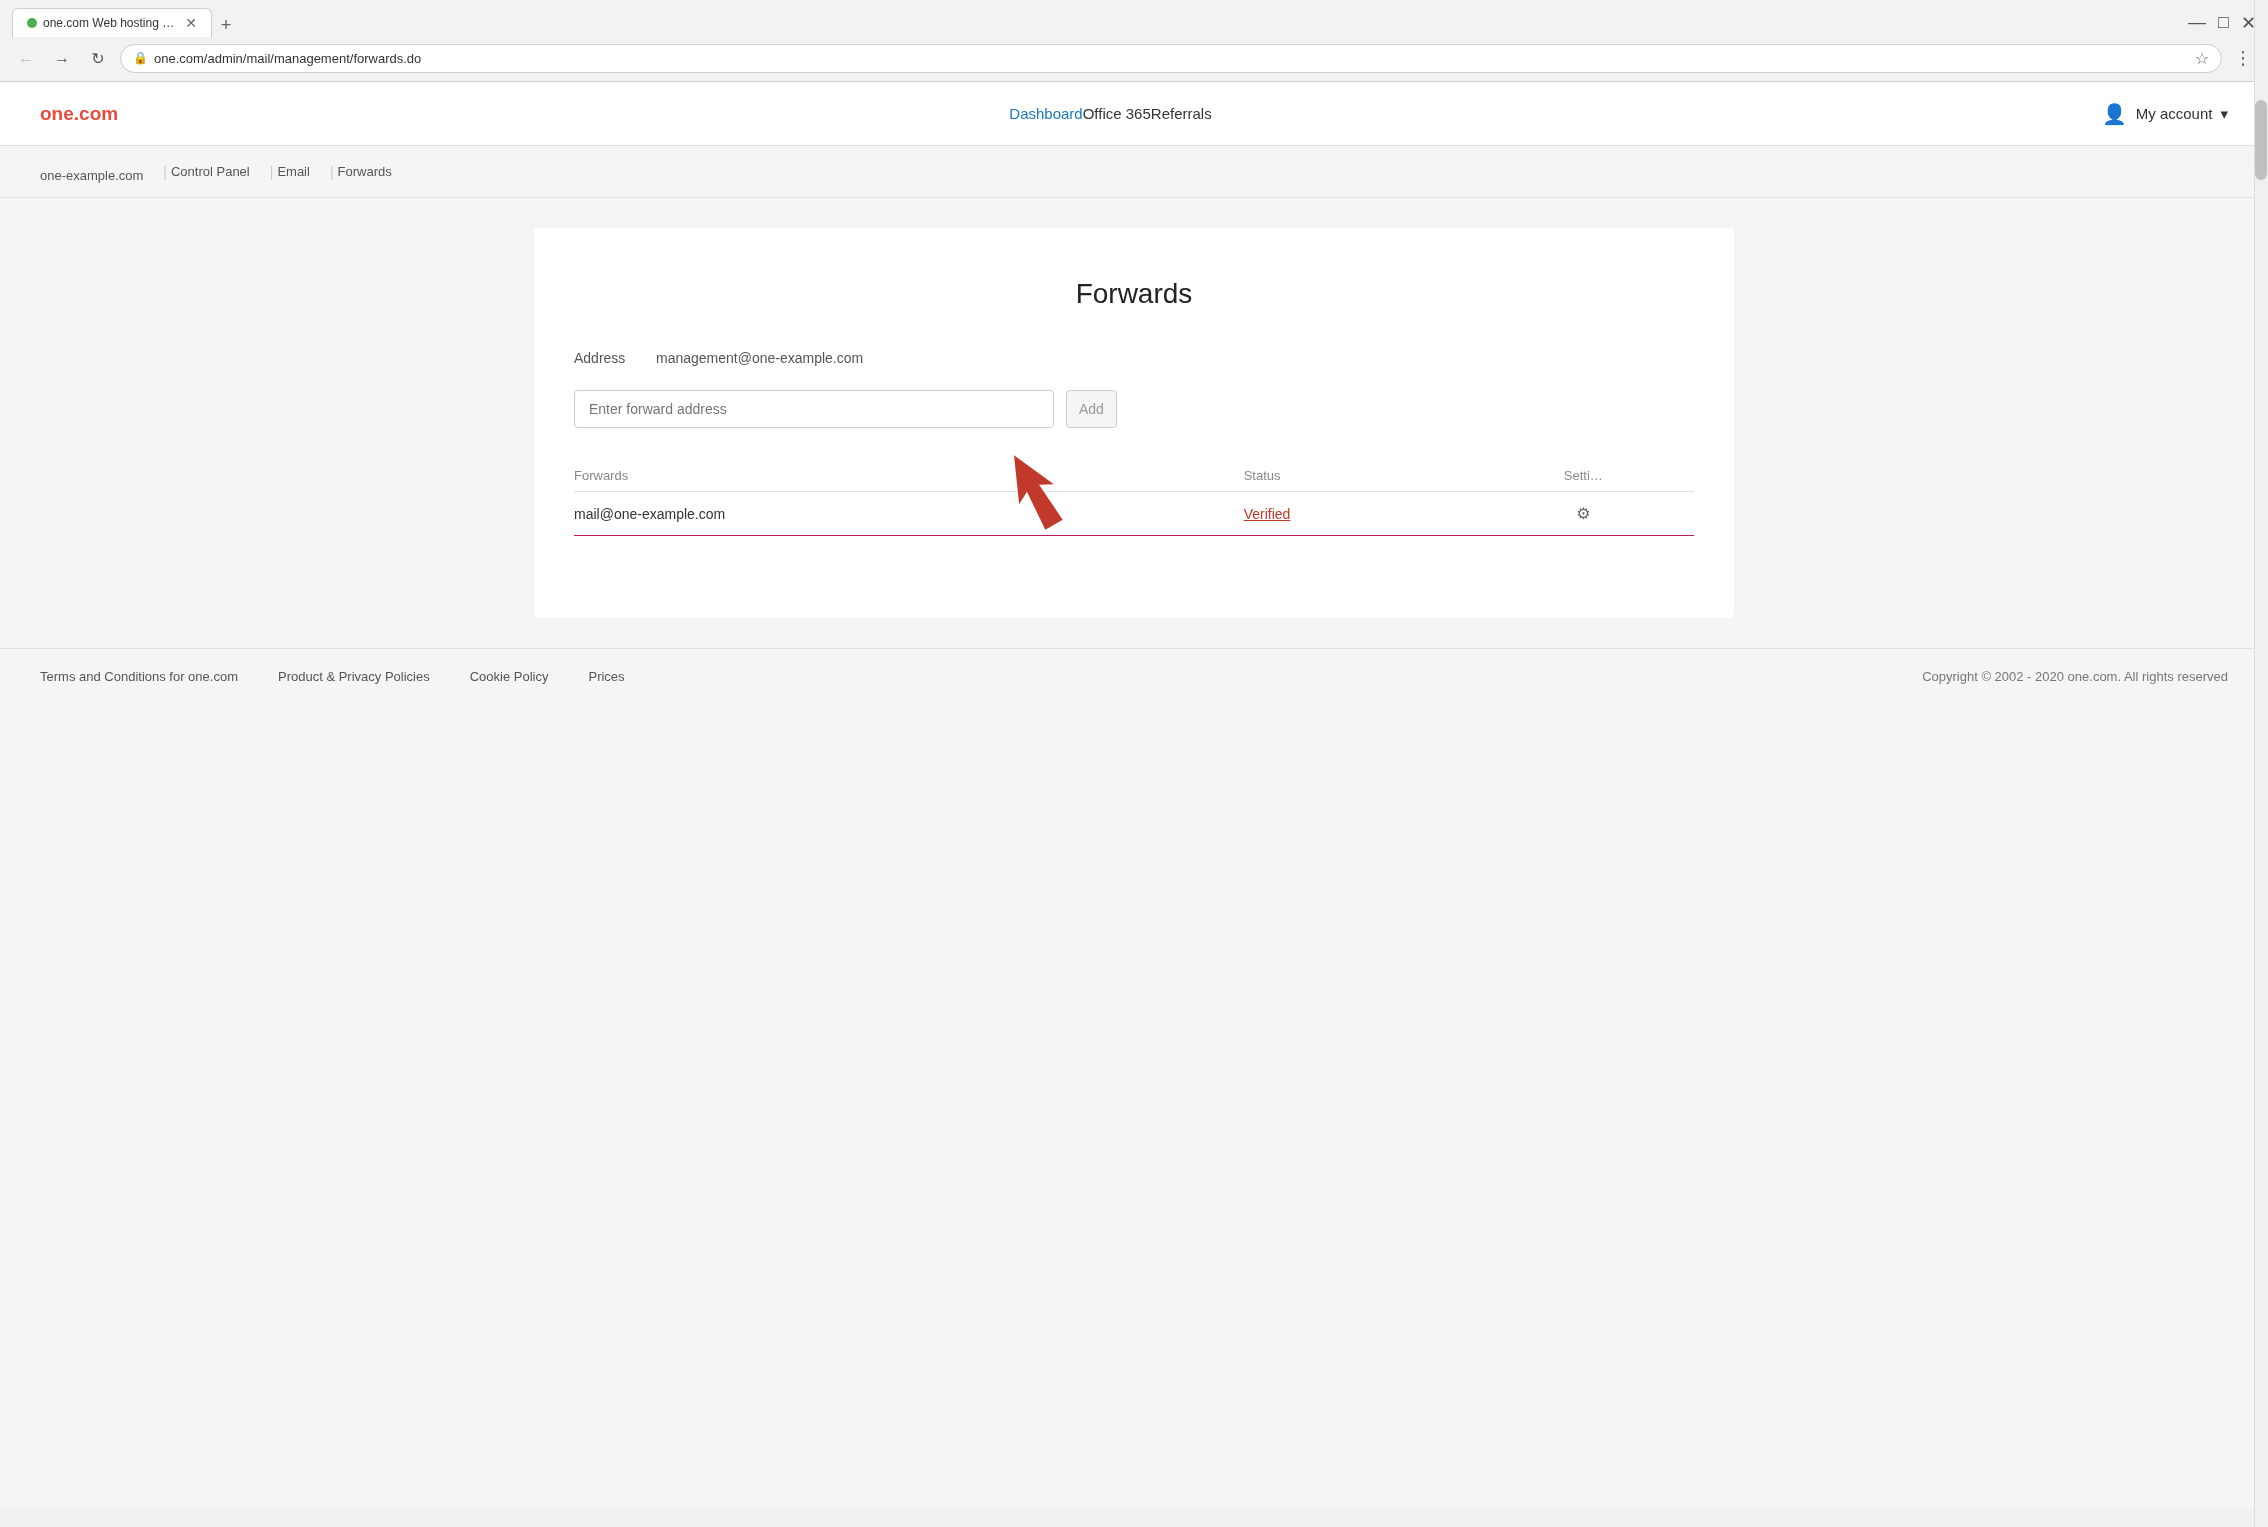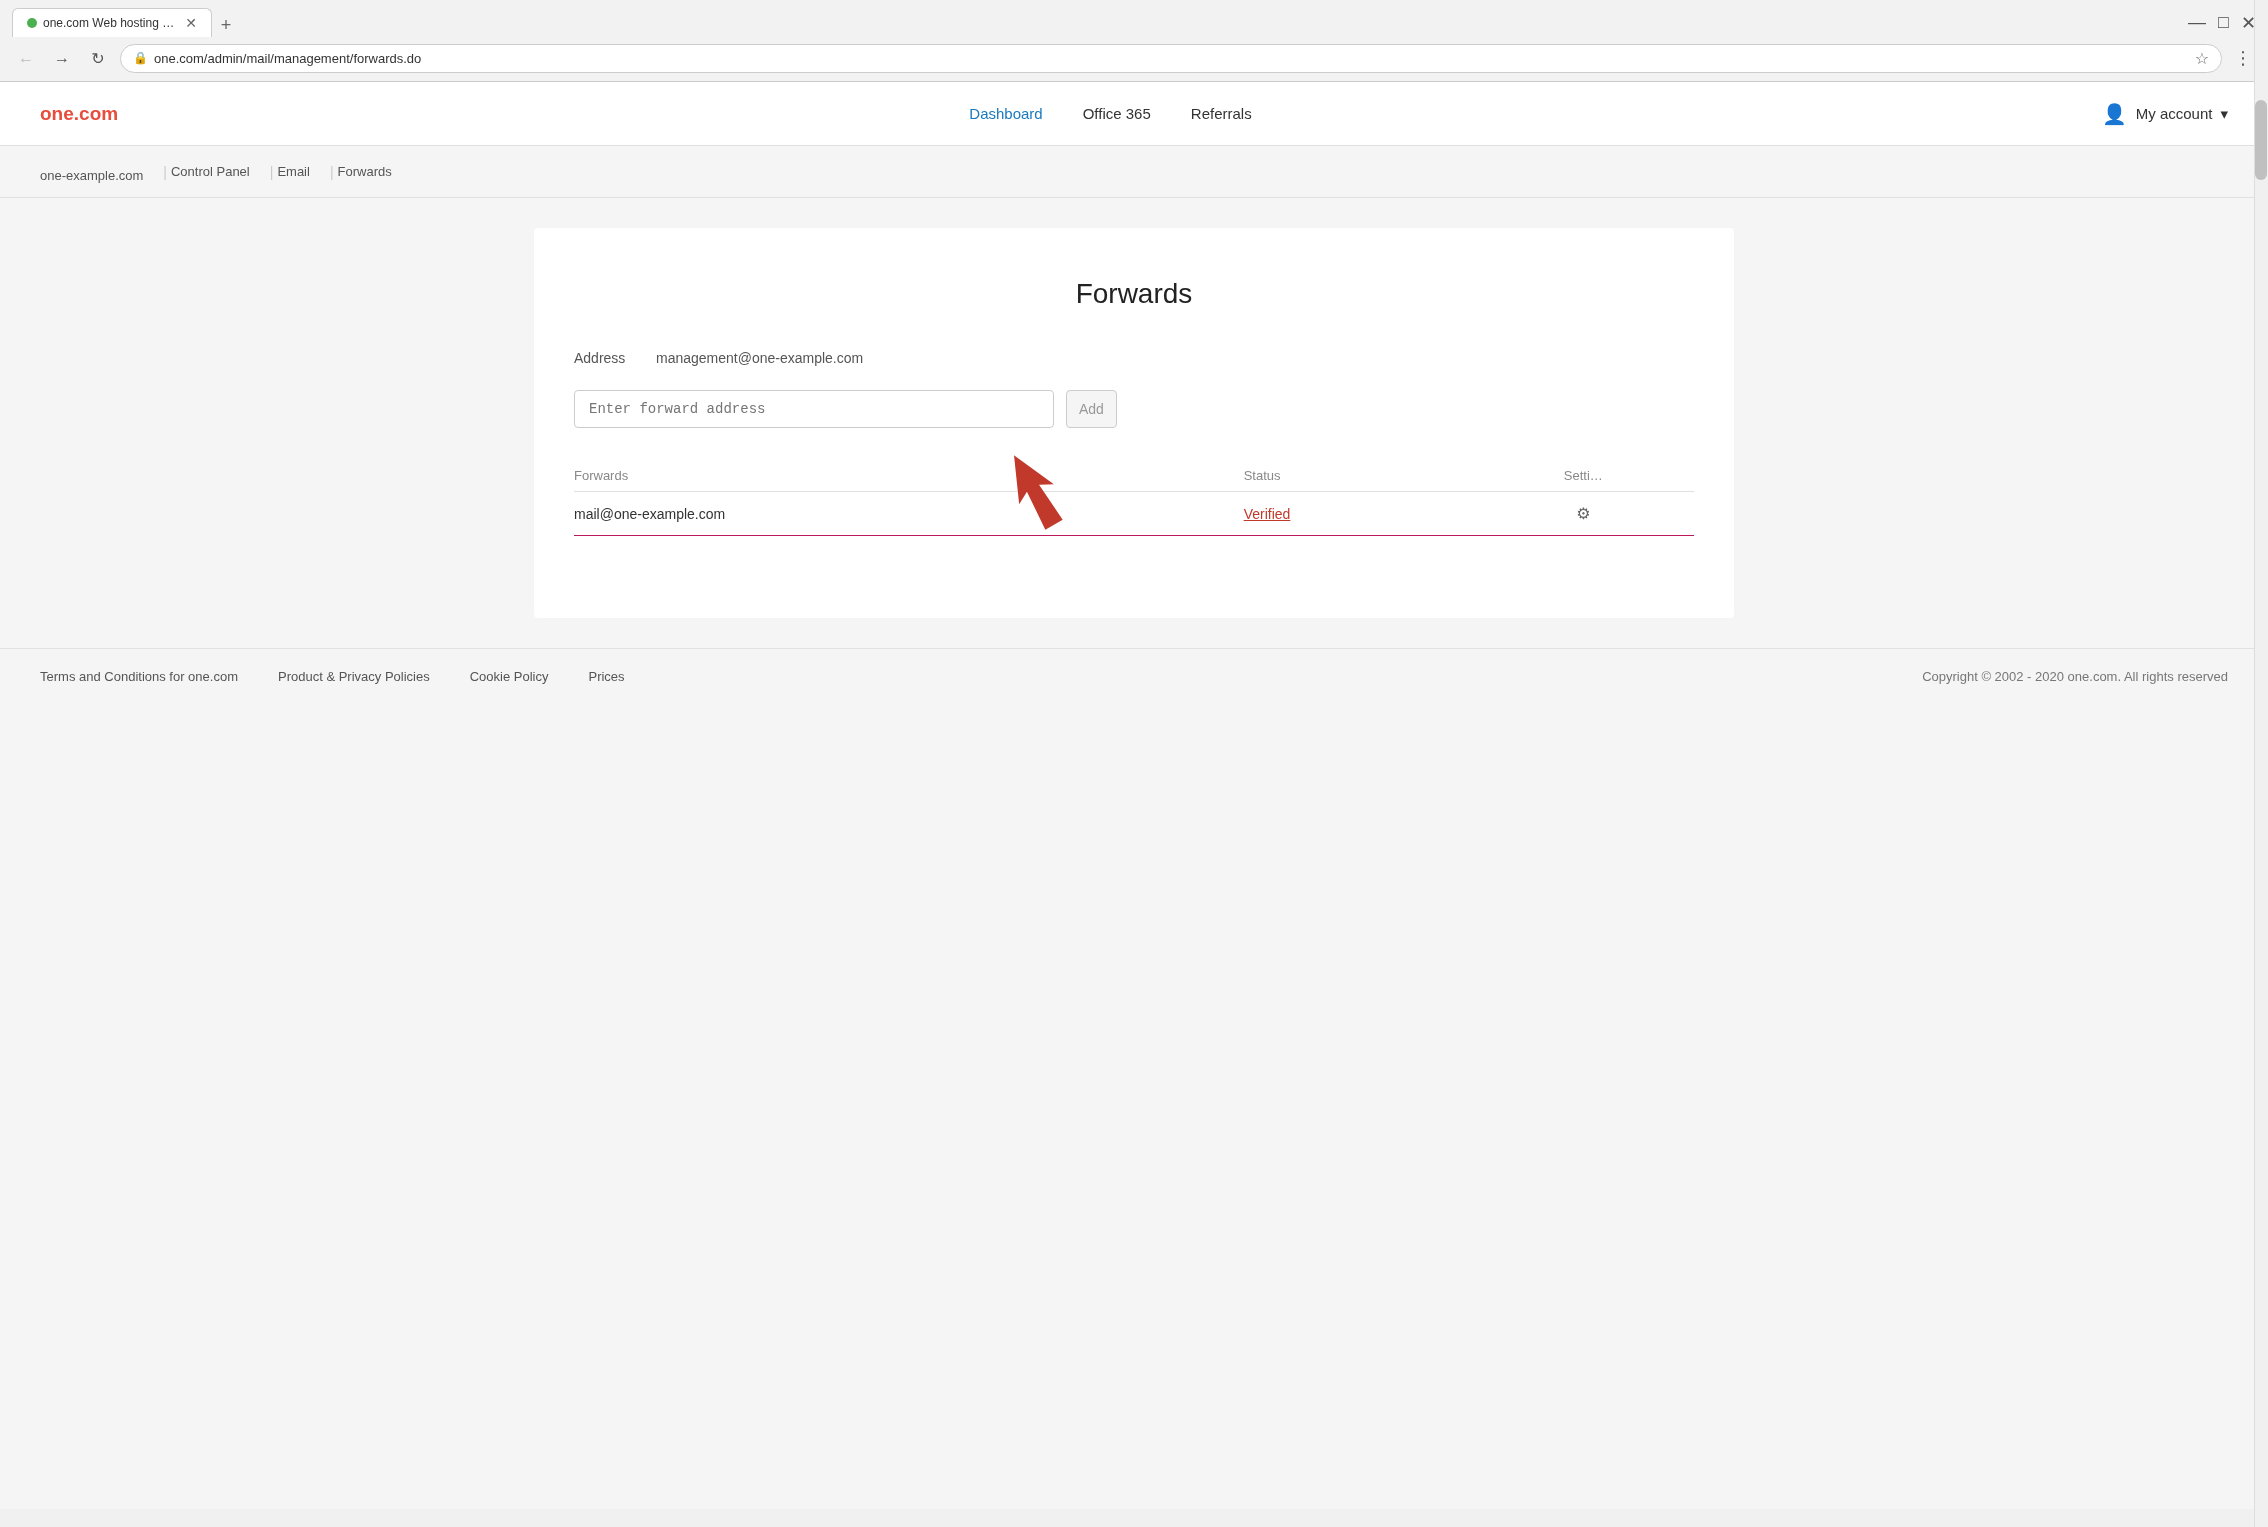--- a/index.html
+++ b/index.html
@@ -24,21 +24,21 @@
     .browser-star { color: #666; font-size: 16px; cursor: pointer; }
     .browser-menu { color: #555; font-size: 18px; cursor: pointer; padding: 4px; }
 
     
     .page { background: #f5f5f5; min-height: calc(100vh - 100px); }
 
     
     .site-header { background: #fff; border-bottom: 1px solid #e0e0e0; padding: 0 40px; display: flex; align-items: center; justify-content: space-between; height: 64px; }
     .site-logo { font-size: 19px; font-weight: bold; color: #111; }
     .site-logo span { color: #e74c3c; }
-    .site-nav { display: flex; align-items: center; gap: 40px; }
+    .site-nav { display: flex; align-items: center; }
     .nav-link { font-size: 15px; color: #333; text-decoration: none; cursor: pointer; }
     .nav-link.active { color: #1a7abf; }
     .site-account { display: flex; align-items: center; gap: 8px; cursor: pointer; font-size: 15px; color: #333; }
     .site-account .account-icon { font-size: 20px; color: #666; }
 
     
     .breadcrumb-bar { background: #f5f5f5; border-bottom: 1px solid #e0e0e0; padding: 10px 40px; display: flex; align-items: center; gap: 0; }
     .breadcrumb-item { font-size: 13px; color: #555; cursor: pointer; padding: 4px 16px 4px 0; }
     .breadcrumb-item:first-child { padding-left: 0; margin-top: 8px; }
     .breadcrumb-divider { color: #ccc; margin: 0 4px; }
@@ -47,21 +47,21 @@
     .main-content { padding: 30px 40px; }
     .content-card { background: #fff; border-radius: 4px; padding: 50px 40px 50px; max-width: 1200px; margin: 0 auto; }
 
     .page-title { text-align: center; font-size: 28px; font-weight: 400; color: #222; margin-bottom: 40px; }
 
     .address-row { display: flex; align-items: center; gap: 12px; margin-bottom: 24px; }
     .address-label { font-size: 14px; color: #555; font-weight: 500; min-width: 70px; }
     .address-value { font-size: 14px; color: #555; }
 
     .input-row { display: flex; align-items: center; gap: 12px; margin-bottom: 32px; }
-    .forward-input { flex: 1; max-width: 480px; padding: 10px 14px; border: 1px solid #ccc; border-radius: 4px; font-size: 14px; color: #999; outline: none; font-family: Liberation Mono, monospace; }
+    .forward-input { flex: 1; max-width: 480px; padding: 10px 14px; border: 1px solid #ccc; border-radius: 4px; font-size: 14px; color: #999; outline: none; }
     .add-button { padding: 10px 12px; background: #f5f5f5; border: 1px solid #ccc; border-radius: 4px; font-size: 14px; color: #999; cursor: pointer; }
 
     
     .forwards-table { width: 100%; border-collapse: collapse; margin-bottom: 32px; }
     .forwards-table th { text-align: left; font-size: 13px; color: #888; font-weight: 400; padding: 8px 12px 8px 0; border-bottom: 1px solid #e0e0e0; }
     .forwards-table th:last-child { text-align: center; }
     .forwards-table td { padding: 12px 12px 12px 0; border-bottom: 1px solid #be185d; font-size: 14px; color: #333; vertical-align: middle; }
     .forwards-table td:last-child { text-align: center; }
     .verified-link { color: #c0392b; text-decoration: underline; cursor: pointer; font-size: 14px; }
     .settings-icon { font-size: 16px; color: #666; cursor: pointer; }

